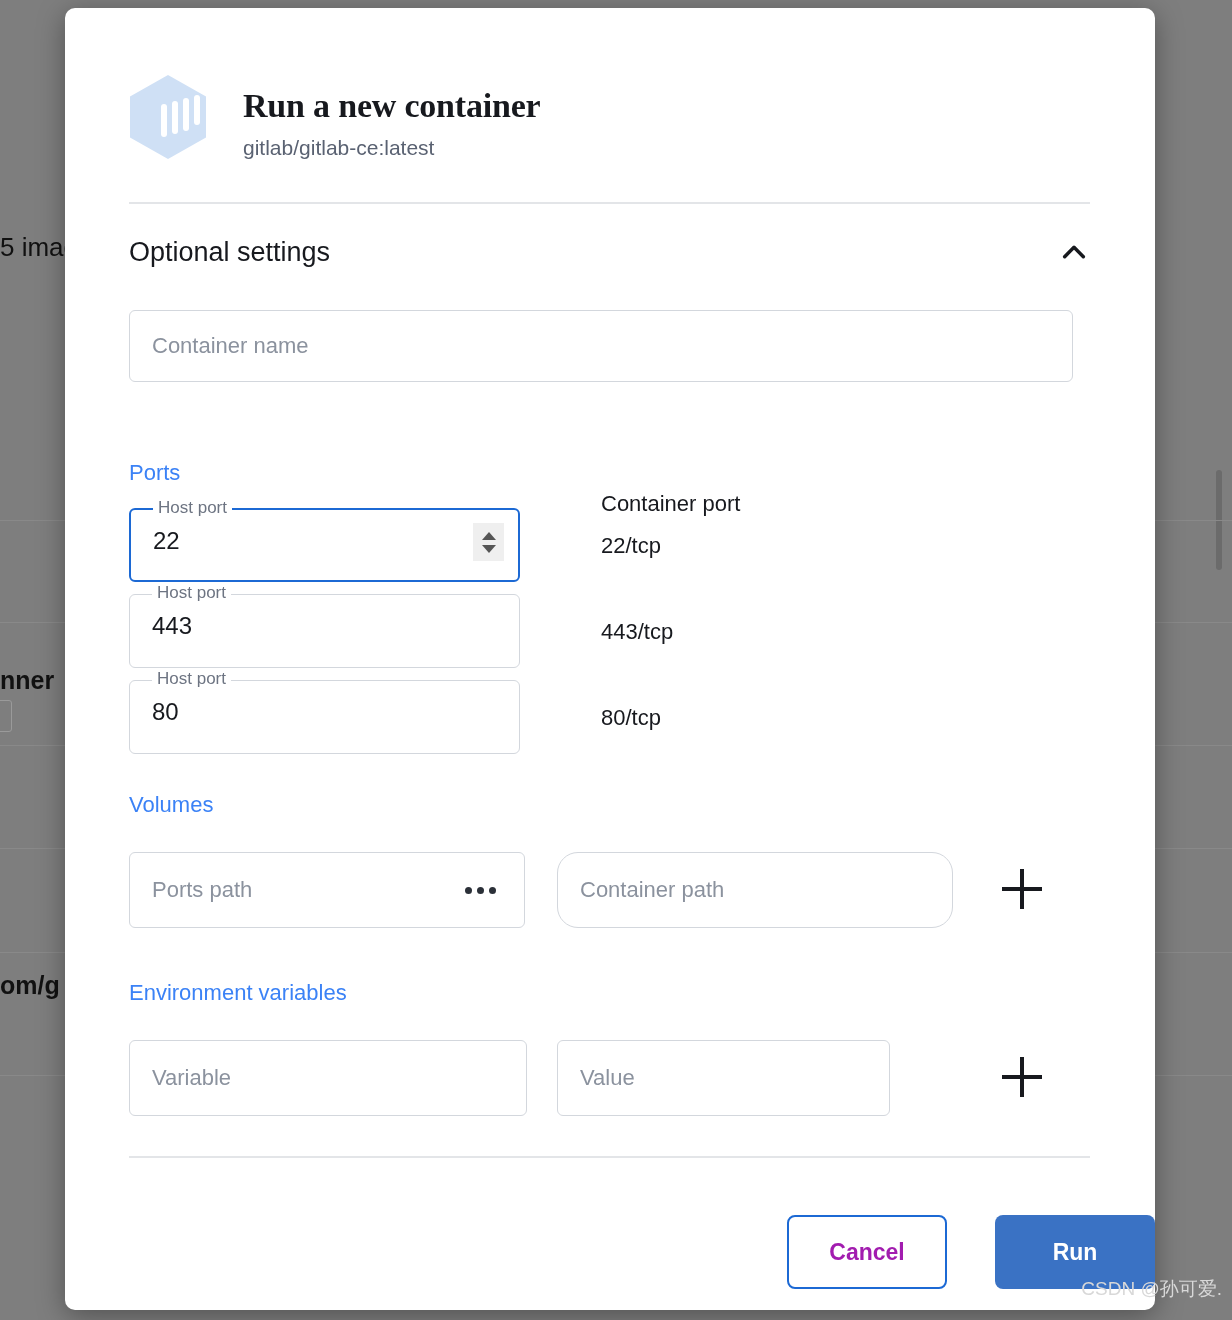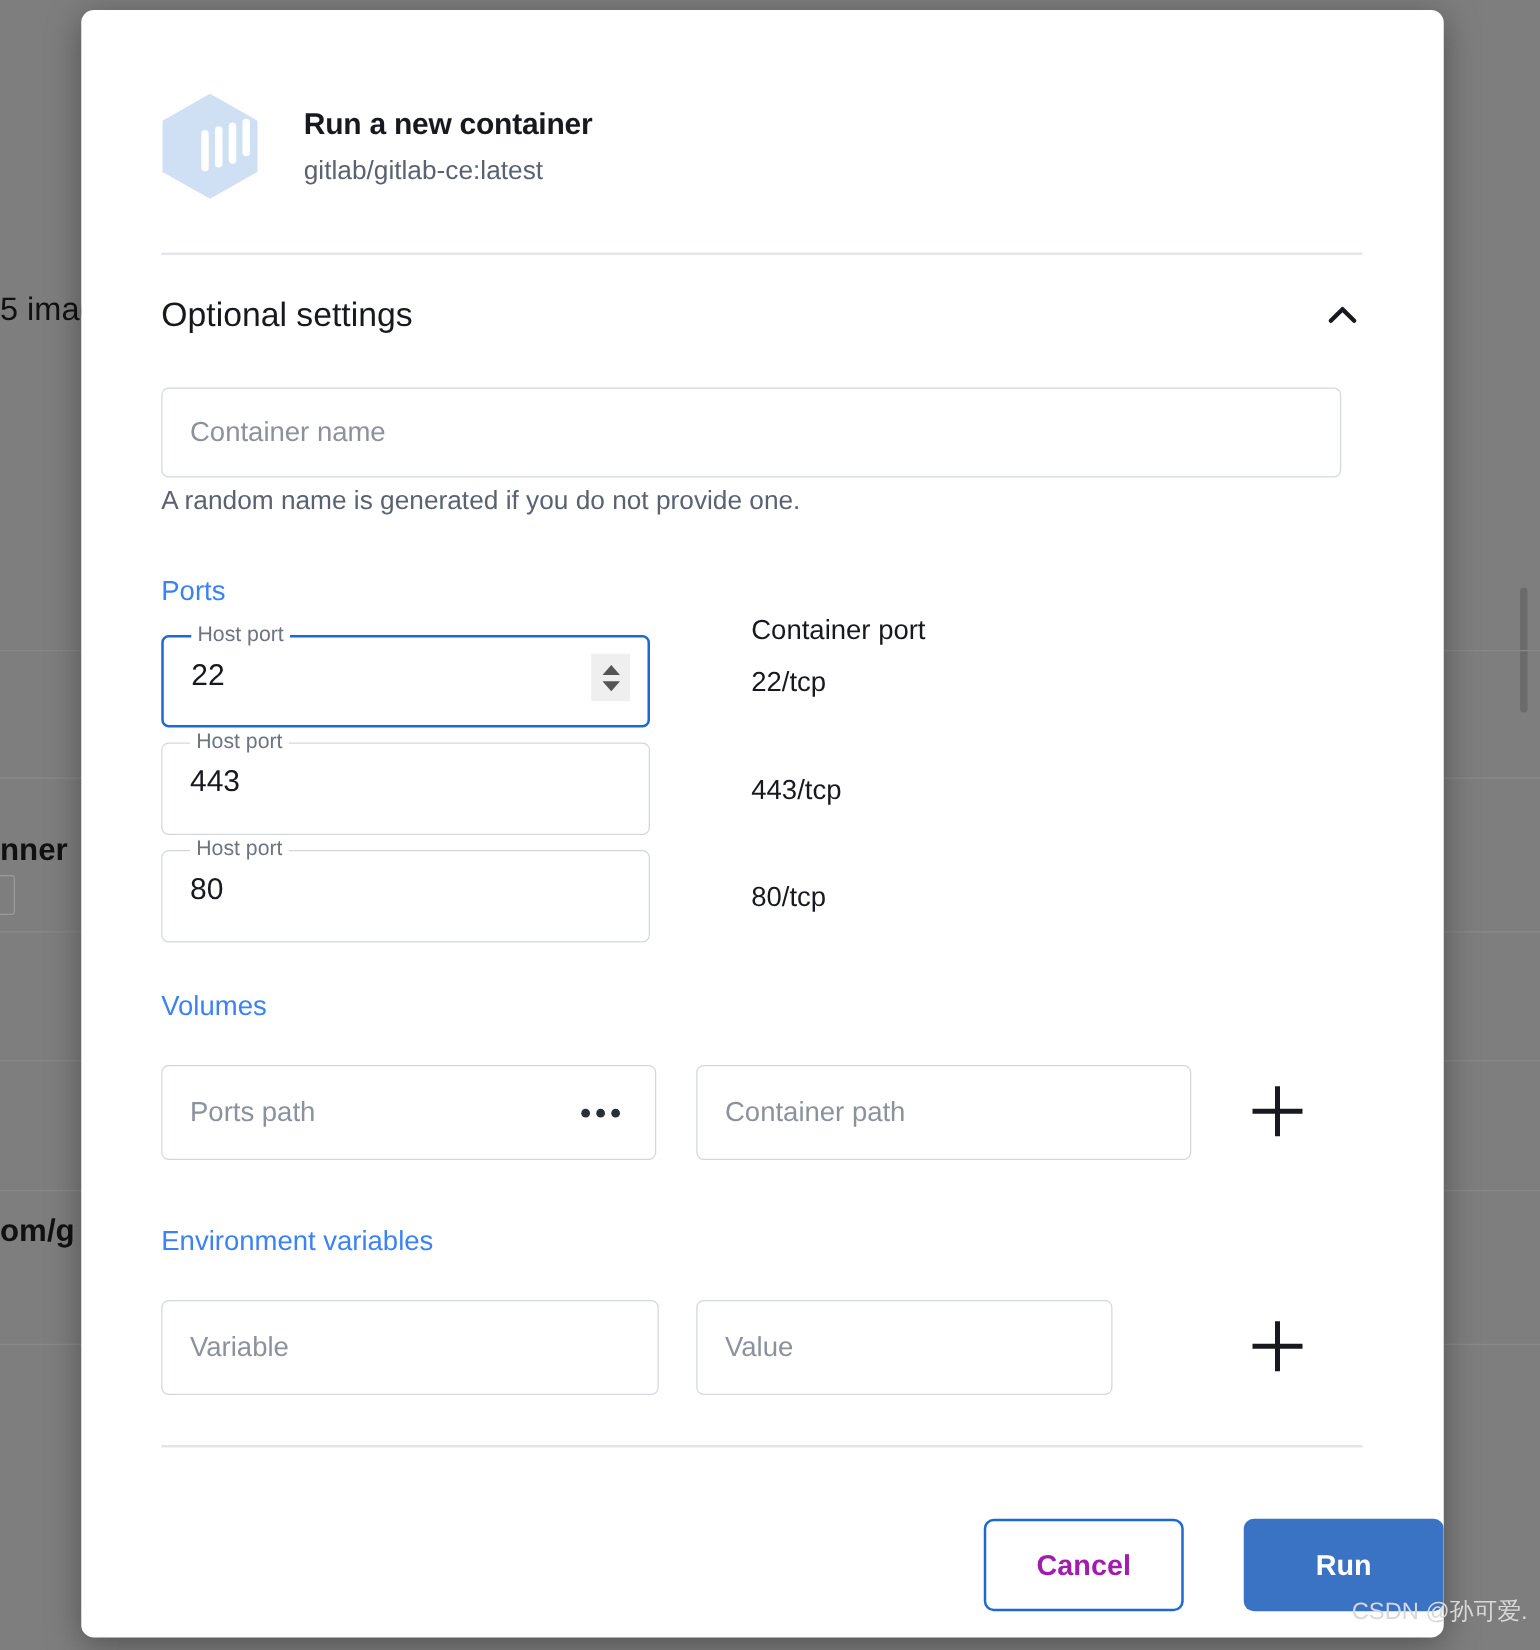--- a/index.html
+++ b/index.html
@@ -77,25 +77,26 @@
   #dialog-header {
     position: absolute;
     left: 64px;
     top: 66px;
     display: flex;
     align-items: flex-start;
   }
   #app-icon { width: 78px; height: 86px; flex: 0 0 auto; }
   #header-text { margin-left: 36px; padding-top: 12px; }
   #dialog-title {
-    font-size: 24px;
+    font-size: 34px;
     font-weight: 700;
     color: #17191e;
     letter-spacing: -.2px;
     line-height: 1.15;
+    font-family: Liberation Serif, serif;
   }
   #dialog-subtitle {
     font-size: 21px;
     color: #5a6272;
     margin-top: 10px;
     line-height: 1.2;
   }
 
   .divider {
     position: absolute;
@@ -231,21 +232,21 @@
     left: 536px;
     font-size: 22px;
     color: #17191e;
   }
   #container-port-header { top: 483px; }
   #container-port-0 { top: 525px; }
   #container-port-1 { top: 611px; }
   #container-port-2 { top: 697px; }
 
   #volume-host-field      { left: 64px;  top: 844px; width: 396px; height: 76px; justify-content: space-between; }
-  #volume-container-field { left: 492px; top: 844px; width: 396px; height: 76px; }
+  #volume-container-field { left: 492px; top: 844px; width: 396px; height: 76px; border-radius: 21px; }
   #env-variable-field     { left: 64px;  top: 1032px; width: 398px; height: 76px; }
   #env-value-field        { left: 492px; top: 1032px; width: 333px; height: 76px; }
 
   #host-path-more {
     display: flex;
     gap: 5px;
     align-items: center;
     cursor: pointer;
     padding-right: 6px;
   }
@@ -354,21 +355,20 @@
   <div id="optional-settings-header">
     <span id="optional-settings-title">Optional settings</span>
     <svg id="collapse-chevron" viewBox="0 0 24 24">
       <path d="M5 15.5 L12 8.5 L19 15.5" fill="none" stroke="#17191e" stroke-width="2.6" stroke-linecap="round" stroke-linejoin="round"></path>
     </svg>
   </div>
 
   <div class="text-field" id="container-name-field">
     <span class="ph">Container name</span>
   </div>
-  <div id="container-name-hint">A random name is generated if you do not provide one.</div>
 
   <div class="section-title" id="ports-title">Ports</div>
 
   <div class="port-field focused" id="port-row-0">
     <span class="port-legend">Host port</span>
     <span class="port-value">22</span>
     <div id="port-spinner">
       <div class="tri-up"></div>
       <div class="tri-down"></div>
     </div>

